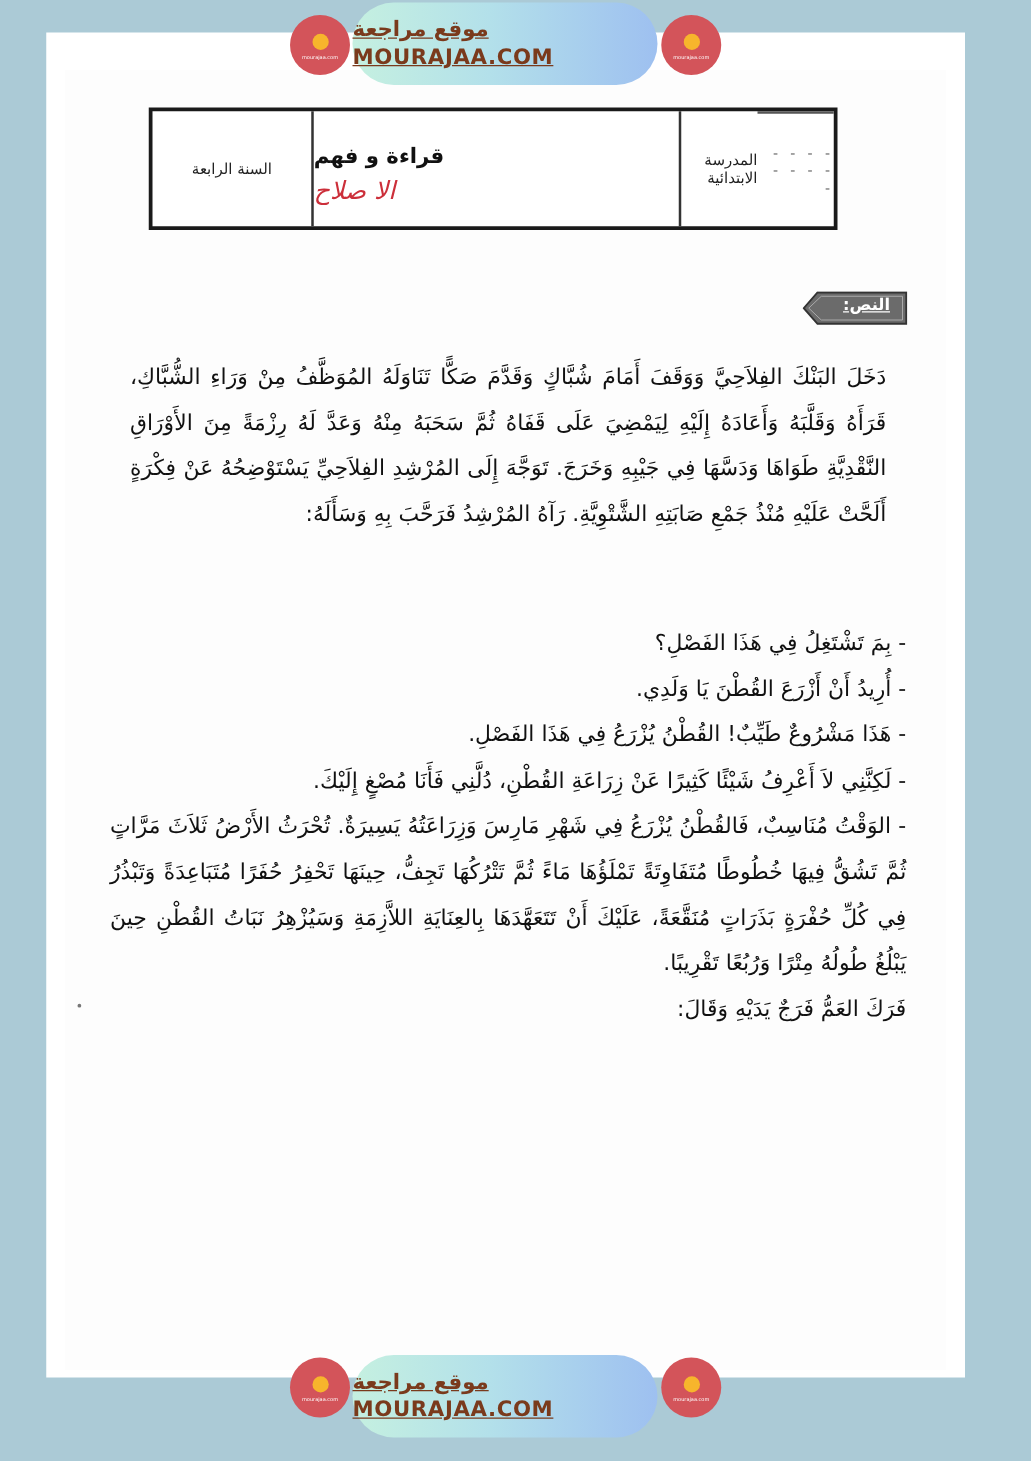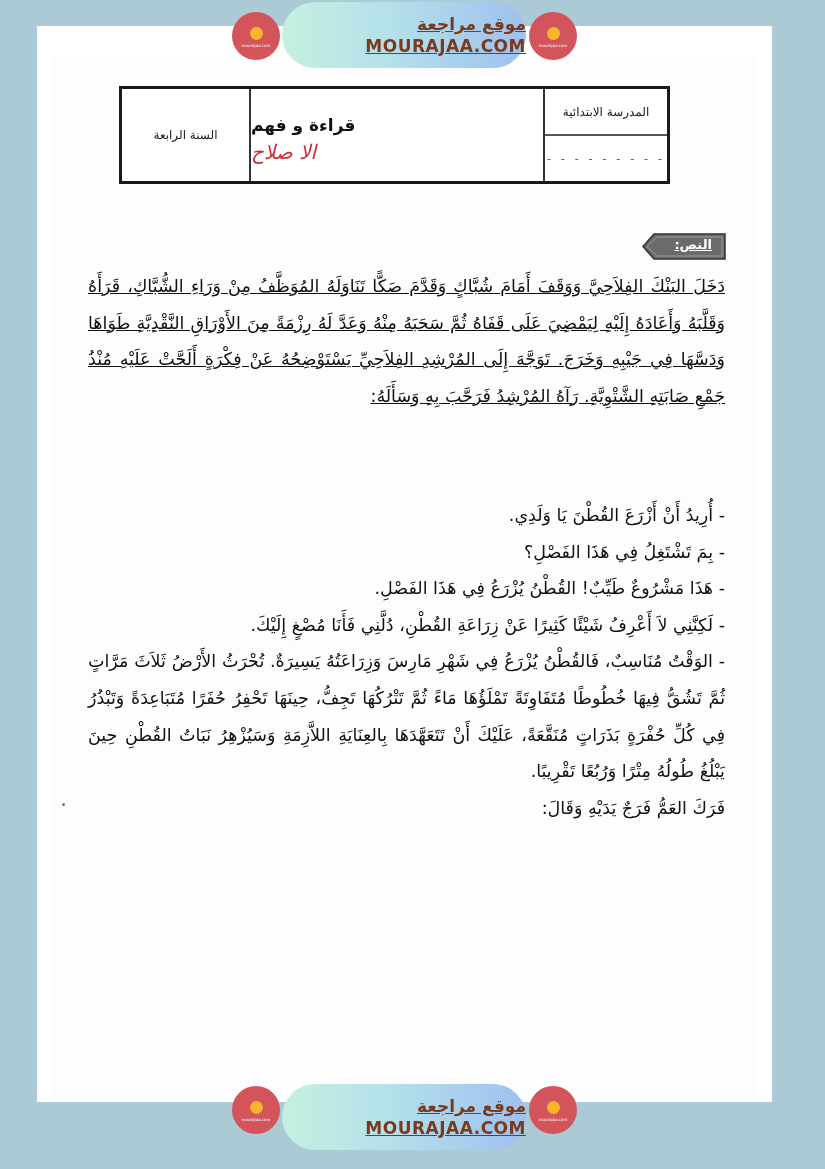--- a/index.html
+++ b/index.html
@@ -14,21 +14,21 @@
   }
   .scan {
     position:absolute; left:52px; top:56px; width:705px; height:1040px;
     background:#fdfdfd;
   }
   
   .banner {
     position:absolute; left:282px; width:244px; height:66px;
     border-radius:33px;
     background:linear-gradient(90deg,#c5f0e0 0%,#b3e0ea 45%,#9ec0f0 100%);
-    display:flex; flex-direction:column; align-items:flex-end; justify-content:center;
+    display:flex; flex-direction:column; align-items:flex-start; justify-content:center;
     color:#7a3a1c; text-decoration:underline;
   }
   .banner.top { top:2px; }
   .banner.bottom { top:1084px; }
   .banner .ar { font-family:"DejaVu Sans", sans-serif; font-weight:bold; font-size:17px; line-height:22px; direction:rtl; }
   .banner .en { font-family:"DejaVu Sans", sans-serif; font-weight:bold; font-size:17px; line-height:22px; letter-spacing:0.5px; }
   .logo {
     position:absolute; width:48px; height:48px; border-radius:50%;
     background:#d3545a;
     display:flex; flex-direction:column; align-items:center; justify-content:center;
@@ -44,21 +44,21 @@
   .logo.br { left:529px; top:1086px; }
 
   
   .hdr {
     position:absolute; left:119px; top:86px; width:551px; height:98px;
     border:3px solid #1a1a1a; box-sizing:border-box;
     display:flex; direction:ltr; background:#fff;
   }
   .hdr .col-left { width:127px; border-right:2px solid #333; display:flex; flex-direction:column; }
   .hdr .col-mid { flex:1; display:flex; flex-direction:column; align-items:flex-start; justify-content:center; }
-  .hdr .col-right { width:122px; border-left:2px solid #333; display:flex; flex-direction:column; }
+  .hdr .col-right { width:122px; border-left:2px solid #333; display:flex; flex-direction:row; }
   .hdr .cell { flex:1; display:flex; align-items:center; justify-content:center; font-family:"DejaVu Serif", serif; font-size:12px; color:#222; direction:rtl; }
   .hdr .cell + .cell { border-top:2px solid #555; }
   .hdr .title { font-weight:bold; font-size:17px; direction:rtl; color:#111; margin-top:8px; }
   .hdr .hand { color:#cc2f3a; font-size:20px; direction:rtl; font-style:italic; margin-top:5px; }
   .hdr .dashes { letter-spacing:3px; color:#666; font-size:12px; }
 
   
   .tag {
     position:absolute; left:642px; top:233px; width:84px; height:39px;
   }
@@ -67,21 +67,21 @@
     position:absolute; right:14px; top:4px; font-size:13px; font-weight:bold; color:#fff;
     direction:rtl; text-decoration:underline;
   }
 
   
   .text {
     position:absolute; left:88px; top:268px; width:637px;
     direction:rtl; text-align:justify;
     font-family:"DejaVu Sans", sans-serif; font-size:17.5px; color:#111;
   }
-  .para { line-height:36.5px; margin:0; text-align-last:right;text-decoration:underline; }
+  .para { line-height:36.5px; margin:16px; text-align-last:right; }
   .dialog { position:absolute; left:88px; width:637px; direction:rtl; font-family:"DejaVu Sans", sans-serif; font-size:17.5px; color:#111; }
   .line { line-height:36.6px; white-space:nowrap; text-align:right; }
   .cont { line-height:36.6px; text-align:justify; text-align-last:right; }
   .stray { position:absolute; width:3px; height:3px; border-radius:50%; background:#777; }
 </style>
 </head>
 <body>
 
 <div class="sheet"></div>
 <div class="scan"></div>
@@ -121,25 +121,25 @@
   <span>النص:</span>
 </div>
 
 <div class="text">
   <p class="para">دَخَلَ البَنْكَ الفِلاَحِيَّ وَوَقَفَ أَمَامَ شُبَّاكٍ وَقَدَّمَ صَكًّا تَنَاوَلَهُ المُوَظَّفُ مِنْ وَرَاءِ الشُّبَّاكِ، قَرَأَهُ وَقَلَّبَهُ وَأَعَادَهُ إِلَيْهِ لِيَمْضِيَ عَلَى قَفَاهُ ثُمَّ سَحَبَهُ مِنْهُ وَعَدَّ لَهُ رِزْمَةً مِنَ الأَوْرَاقِ النَّقْدِيَّةِ طَوَاهَا وَدَسَّهَا فِي جَيْبِهِ وَخَرَجَ. تَوَجَّهَ إِلَى المُرْشِدِ الفِلاَحِيِّ يَسْتَوْضِحُهُ عَنْ فِكْرَةٍ أَلَحَّتْ عَلَيْهِ مُنْذُ جَمْعِ صَابَتِهِ الشَّتْوِيَّةِ. رَآهُ المُرْشِدُ فَرَحَّبَ بِهِ وَسَأَلَهُ:</p>
 </div>
 
 <div class="dialog" style="top:497px;">
   <div class="line">
     <span>-</span>
-    <span>أُرِيدُ أَنْ أَزْرَعَ القُطْنَ يَا وَلَدِي.</span>
+    <span>بِمَ تَشْتَغِلُ فِي هَذَا الفَصْلِ؟</span>
   </div>
   <div class="line">
     <span>-</span>
-    <span>بِمَ تَشْتَغِلُ فِي هَذَا الفَصْلِ؟</span>
+    <span>أُرِيدُ أَنْ أَزْرَعَ القُطْنَ يَا وَلَدِي.</span>
   </div>
   <div class="line">
     <span>-</span>
     <span>هَذَا مَشْرُوعٌ طَيِّبٌ! القُطْنُ يُزْرَعُ فِي هَذَا الفَصْلِ.</span>
   </div>
   <div class="line">
     <span>-</span>
     <span>لَكِنَّنِي لاَ أَعْرِفُ شَيْئًا كَثِيرًا عَنْ زِرَاعَةِ القُطْنِ، دُلَّنِي فَأَنَا مُصْغٍ إِلَيْكَ.</span>
   </div>
   <div class="cont">

